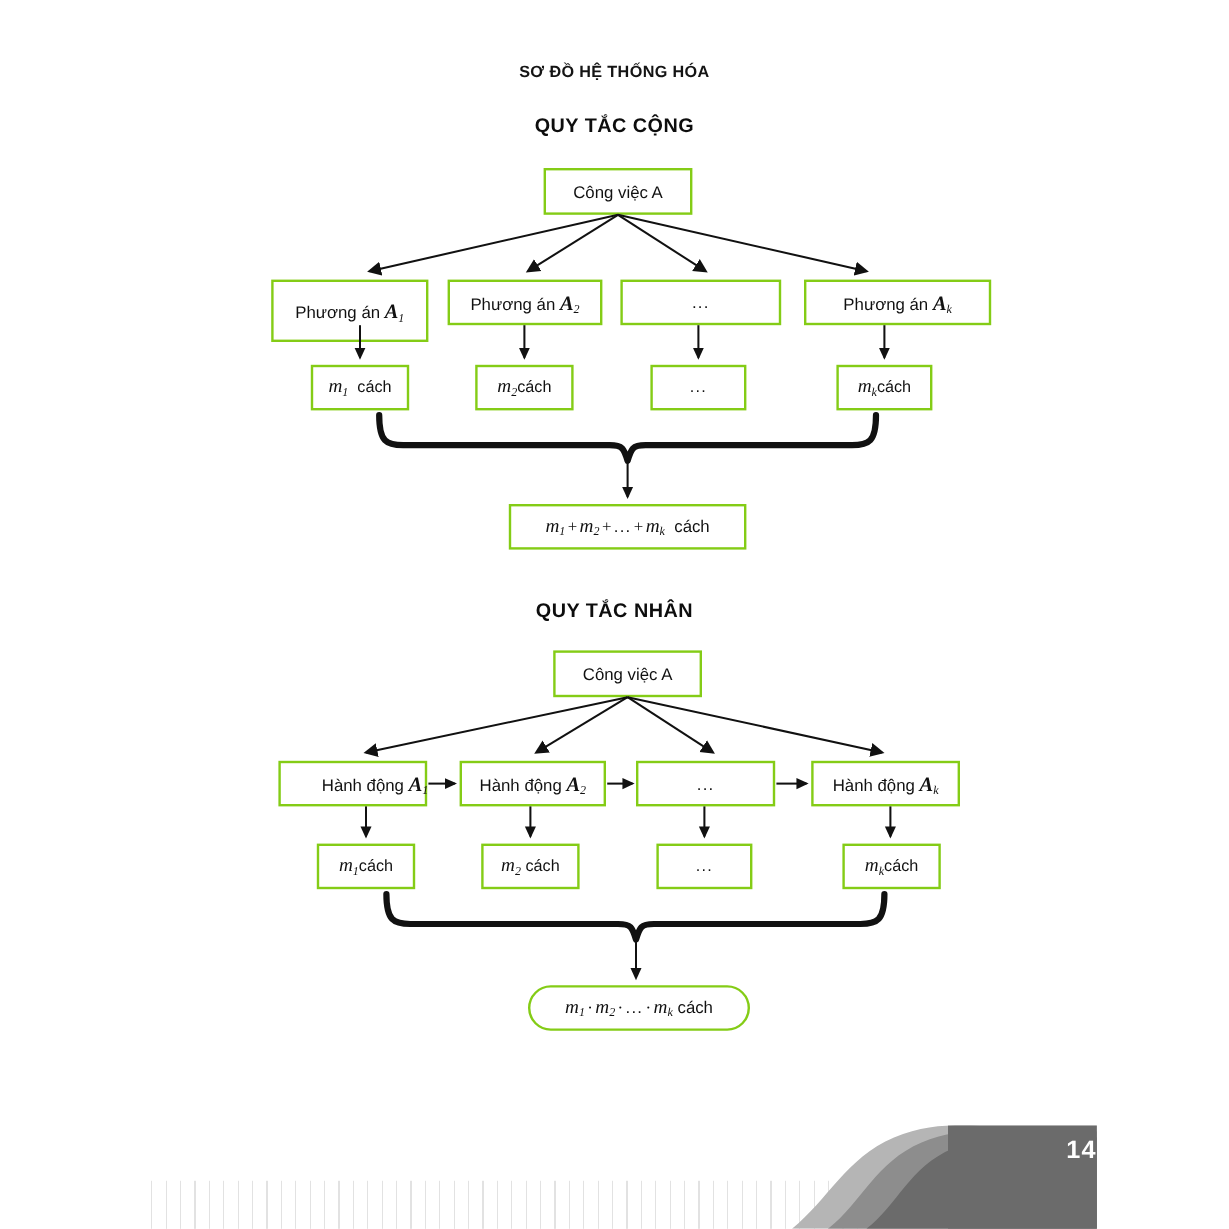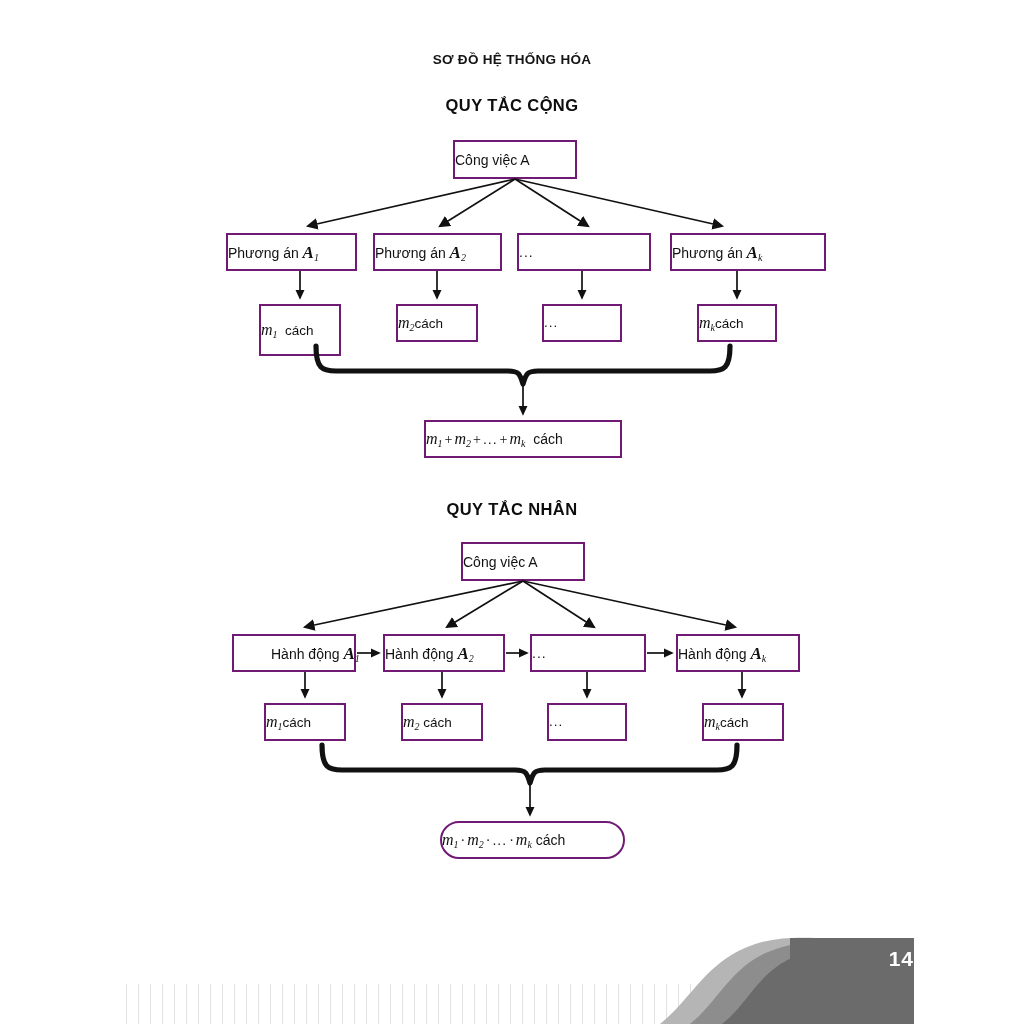--- a/index.html
+++ b/index.html
@@ -41,24 +41,25 @@
     letter-spacing: 0.4px;
     color: #0d0d0d;
   }
   #title-rule-sum { top: 96px; }
   #title-rule-product { top: 500px; }
 
   
   .node {
     position: absolute;
     box-sizing: border-box;
-    border: 2px solid #701a75;
+    border: 2px solid #84cc16;
     background: #ffffff;
     display: flex;
     align-items: center;
+    justify-content: center;
     font-size: 14px;
     color: #111111;
     white-space: nowrap;
     line-height: 1;
   }
   .node.small { font-size: 13.5px; }
   .node .mi {
     font-family: "Liberation Serif", serif;
     font-style: italic;
     font-size: 16px;
@@ -120,40 +121,40 @@
 <div class="page">
 
   <div class="doc-title">SƠ ĐỒ HỆ THỐNG HÓA</div>
 
   <div class="section-title" id="title-rule-sum">QUY TẮC CỘNG</div>
 
   <div class="node" style="left:453px; top:140px; width:124px; height:39px;">
     <span>Công việc A</span>
   </div>
 
-  <div class="node" style="left:226px; top:233px; width:131px; height:38px;">
+  <div class="node" style="left:226px; top:233px; width:131px; height:52px;">
     <span>
       <span>Phương án</span>&nbsp;<span class="mi-up">A</span><sub>1</sub>
     </span>
   </div>
   <div class="node" style="left:373px; top:233px; width:129px; height:38px;">
     <span>
       <span>Phương án</span>&nbsp;<span class="mi-up">A</span><sub>2</sub>
     </span>
   </div>
   <div class="node" style="left:517px; top:233px; width:134px; height:38px;">
     <span class="dots">...</span>
   </div>
   <div class="node" style="left:670px; top:233px; width:156px; height:38px;">
     <span>
       <span>Phương án</span>&nbsp;<span class="mi-up">A</span><sub>k</sub>
     </span>
   </div>
 
-  <div class="node small" style="left:259px; top:304px; width:82px; height:52px;">
+  <div class="node small" style="left:259px; top:304px; width:82px; height:38px;">
     <span>
       <span class="mi">m</span><sub>1</sub>&nbsp; <span>cách</span>
     </span>
   </div>
   <div class="node small" style="left:396px; top:304px; width:82px; height:38px;">
     <span>
       <span class="mi">m</span><sub>2</sub><span>cách</span>
     </span>
   </div>
   <div class="node small" style="left:542px; top:304px; width:80px; height:38px;">

